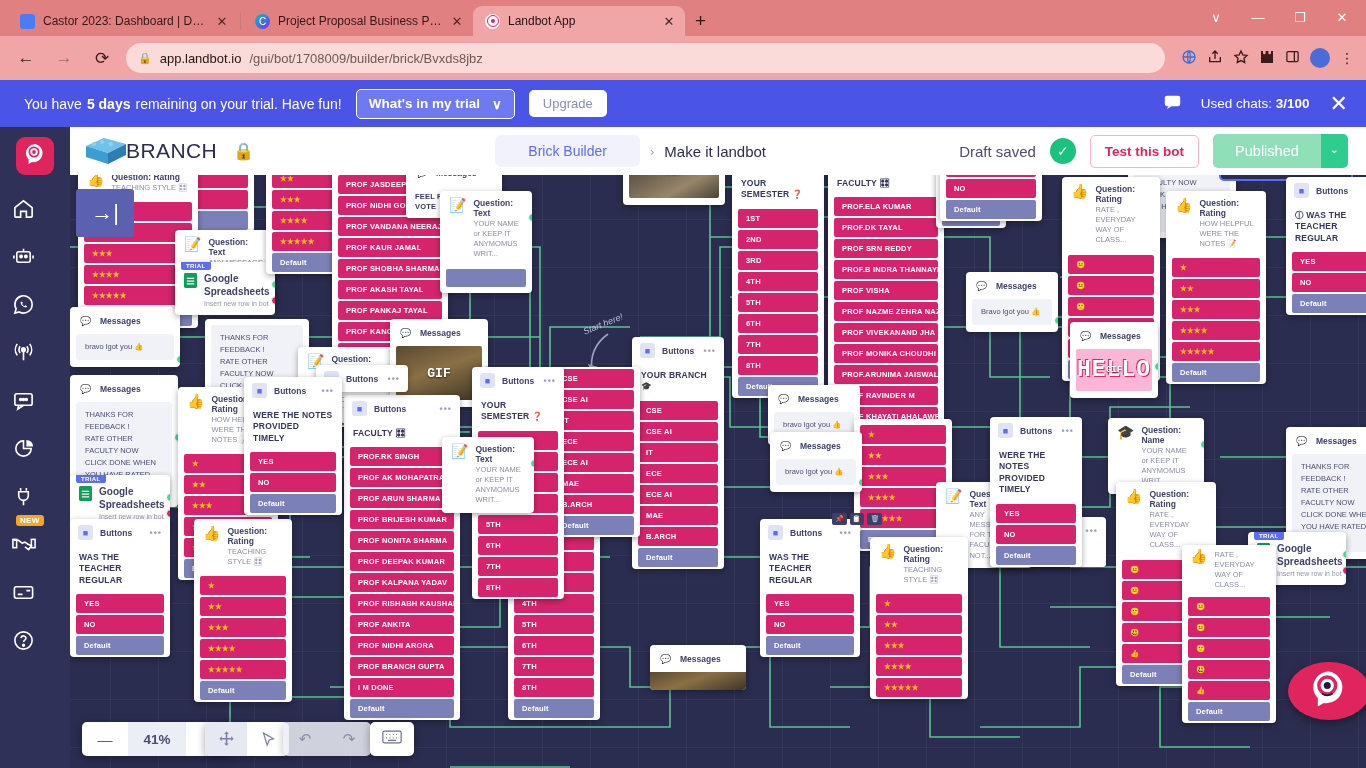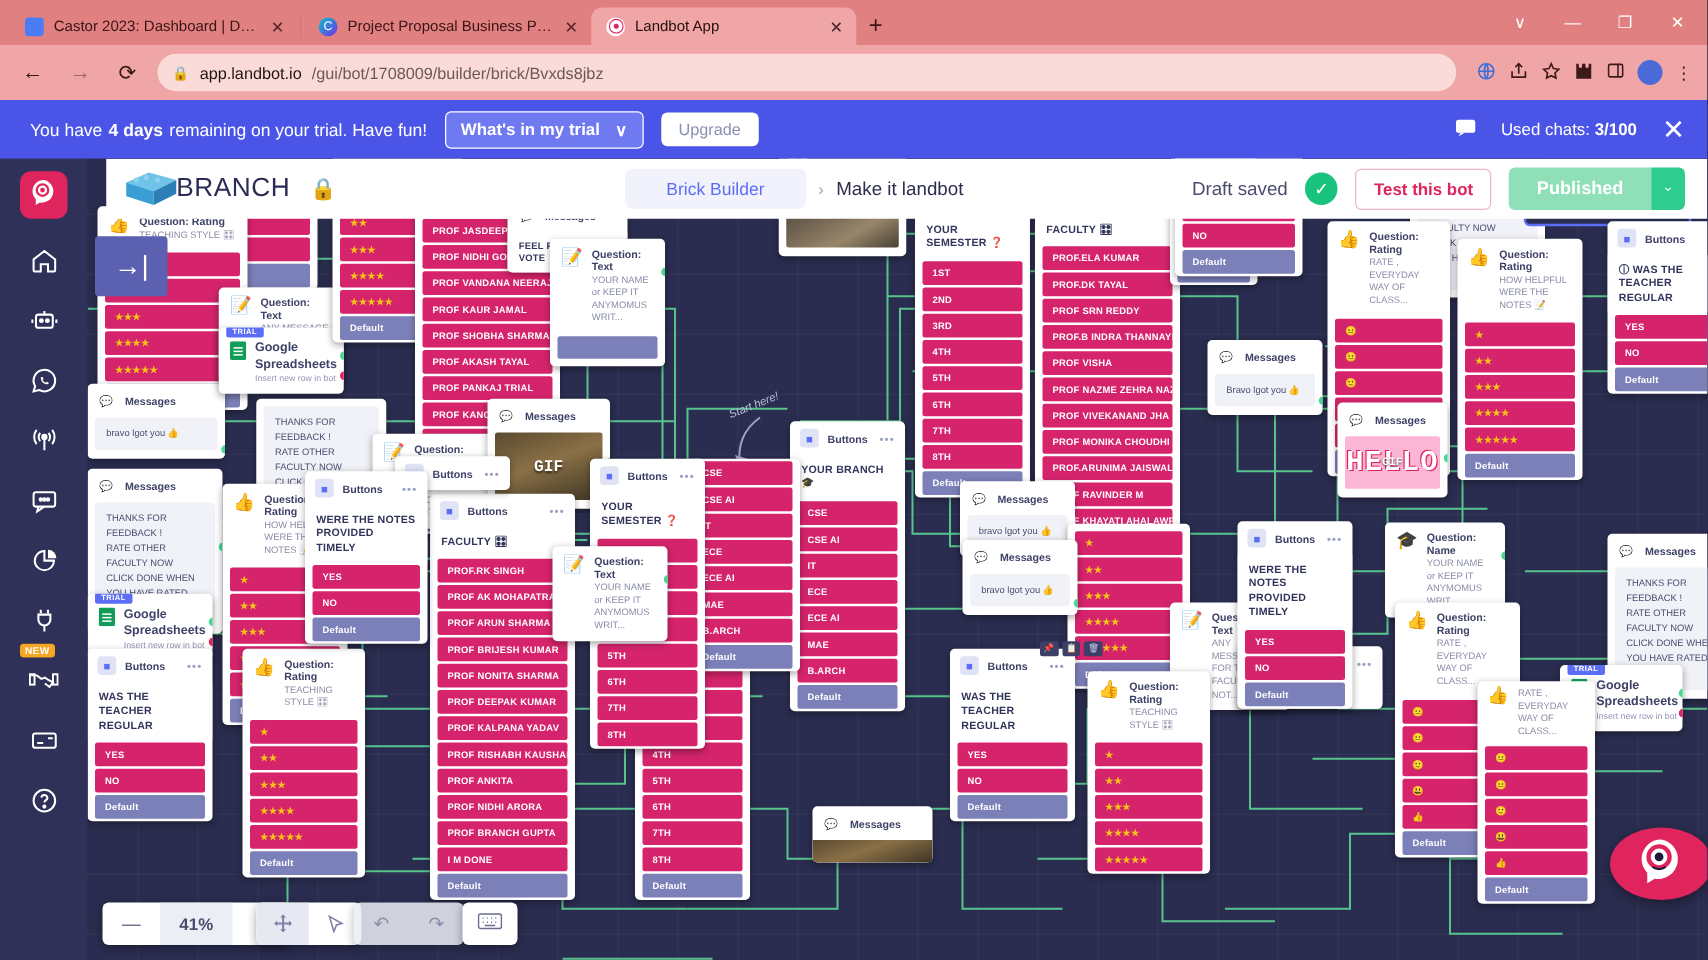--- a/index.html
+++ b/index.html
@@ -41,21 +41,21 @@
                padding:6px 12px; font-size:13.5px; font-weight:bold; display:flex; gap:12px; align-items:center; }
   .trial-up { background:#fff; color:#8a8fb5; border-radius:5px; padding:6px 14px; font-size:13px; }
   .trial-right { margin-left:auto; display:flex; align-items:center; gap:20px; font-size:13.5px; }
   .trial-right b { font-weight:bold; }
   .trial-close { font-size:22px; font-weight:300; }
 
   
   .app { position:relative; height:641px; display:flex; }
   .lrail { width:70px; background:#2f3158; display:flex; flex-direction:column; align-items:center;
            padding-top:10px; gap:2px; position:relative; z-index:30; }
-  .railico { width:46px; height:46px; display:flex; align-items:center; justify-content:center;
+  .railico { width:46px; height:46px; display:flex; align-items:center; 
              color:#fff; position:relative; }
   .railico svg { display:block; }
   .railbrand { width:38px; height:38px; border-radius:9px; background:#e0245e;
                display:flex; align-items:center; justify-content:center; margin-bottom:8px;}
   .newbadge { position:absolute; background:#f5a623; color:#fff; font-size:8px; font-weight:bold;
               border-radius:3px; padding:1px 4px; left:4px; top:-6px; letter-spacing:.3px;}
 
   .stage { flex:1; position:relative; overflow:hidden; background:#2b2d50; }
 
   
@@ -77,21 +77,21 @@
   .crumb-btn { background:#f1f2fb; color:#5b6ef5; font-size:14px; padding:8px 33px; border-radius:6px;margin-left:48px; }
   .crumb-sep { color:#9aa0c0; font-size:13px; }
   .crumb-cur { color:#2c2c4f; font-size:15px; }
   .topright { margin-left:auto; display:flex; align-items:center; gap:14px; }
   .draft { color:#4b4b6e; font-size:15px; }
   .tickc { width:26px; height:26px; border-radius:50%; background:#19c37d; color:#fff;
            display:flex; align-items:center; justify-content:center; font-size:14px; }
   .testbot { border:1px solid #f2b6c8; color:#e0245e; font-weight:bold; font-size:13.5px;
              padding:8px 14px; border-radius:5px; background:#fff; }
   .pubwrap { display:flex; }
-  .pub { background:#8fe0b8; color:#fff; font-size:14.5px; padding:9px 22px; border-radius:5px 0 0 5px;font-weight:bold; }
+  .pub { background:#8fe0b8; color:#fff; font-size:14.5px; padding:9px 22px; border-radius:5px 0 0 5px; }
   .pubcaret { background:#2ecc8f; color:#fff; padding:9px 9px; border-radius:0 5px 5px 0; font-size:11px; }
 
   
   .node { position:absolute; background:#fff; border-radius:4px; box-shadow:0 2px 6px rgba(0,0,0,.35);
           overflow:hidden; }
   .nhead { display:flex; align-items:center; gap:7px; padding:6px 8px; font-size:8.5px;
            font-weight:bold; color:#3f4268; }
   .nhead .dots { margin-left:auto; color:#9aa0c0; letter-spacing:1px; font-size:9px; }
   .nicon { width:15px; height:15px; border-radius:3px; display:flex; align-items:center;
            justify-content:center; font-size:9px; flex:0 0 15px; }
@@ -232,21 +232,21 @@
             <path d="M15 4v16"></path>
           </svg>
       </span>
       <span class="avatarc"></span>
       <span>⋮</span>
     </div>
   </div>
 
   <div class="trial">
     <span>You have</span>
-    <b style="margin-left:-9px;">4 days</b>
+    <b style="margin-left:-9px;">5 days</b>
     <span style="margin-left:-9px;">remaining on your trial. Have fun!</span>
     <div class="trial-btn">
       <span>What's in my trial</span>
       <span>∨</span>
     </div>
     <div class="trial-up">Upgrade</div>
     <div class="trial-right">
       <span>
         <svg width="17" height="14" viewBox="0 0 24 20" fill="#fff">
             <rect x="1" y="1" width="22" height="15" rx="3"></rect>
@@ -517,21 +517,21 @@
       <div class="node" style="left:262px; top:2px; width:116px;">
         <div class="ntitle">FACULTY 🎛</div>
         <div id="faculty1">
             <div class="opt ">PROF. ASHWIN KUMAR</div>
             <div class="opt ">PROF JASDEEP KAUR</div>
             <div class="opt ">PROF NIDHI GOEL</div>
             <div class="opt ">PROF VANDANA NEERAJ</div>
             <div class="opt ">PROF KAUR JAMAL</div>
             <div class="opt ">PROF SHOBHA SHARMA</div>
             <div class="opt ">PROF AKASH TAYAL</div>
-            <div class="opt ">PROF PANKAJ TRIAL</div>
+            <div class="opt ">PROF PANKAJ TAYAL</div>
             <div class="opt ">PROF KANCHANA SHARMA</div>
             <div class="opt ">PROF GREESHMA ARYA</div>
             <div class="opt ">PROF RICHA YADAV</div>
             <div class="opt ">I M DONE</div>
           </div>
         <div class="opt def">Default</div>
       </div>
 
       <div class="node" style="left:336px; top:32px; width:96px; z-index:6;">
         <div class="nhead">
@@ -1115,21 +1115,21 @@
         <div class="msgbody">bravo lgot you 👍</div>
         <i class="portR" style="top:46px;"></i>
       </div>
 
       <div class="startnote" style="left:512px;top:192px;">Start here!</div>
       <svg style="position:absolute;left:512px;top:205px;" width="40" height="44">
           <path d="M26 2 C12 12 8 26 10 40" stroke="#9da2c0" stroke-width="1.6" fill="none"></path>
           <path d="M6 32 L10 42 L16 35" fill="#9da2c0"></path>
         </svg>
 
-      <div class="topbar" style="left:15px;">
+      <div class="topbar" style="left:0;">
         <div class="brickicon">
           <svg width="44" height="30" viewBox="0 0 44 30">
             <polygon points="2,10 20,2 42,8 24,17" fill="#6fc2e8"></polygon>
             <polygon points="2,10 24,17 24,28 2,21" fill="#3a9ed4"></polygon>
             <polygon points="24,17 42,8 42,19 24,28" fill="#2b7fb5"></polygon>
             <circle cx="10" cy="8" r="2" fill="#8fd3f0"></circle>
               <circle cx="18" cy="6" r="2" fill="#8fd3f0"></circle>
               <circle cx="27" cy="8" r="2" fill="#8fd3f0"></circle>
           </svg>
         </div>

